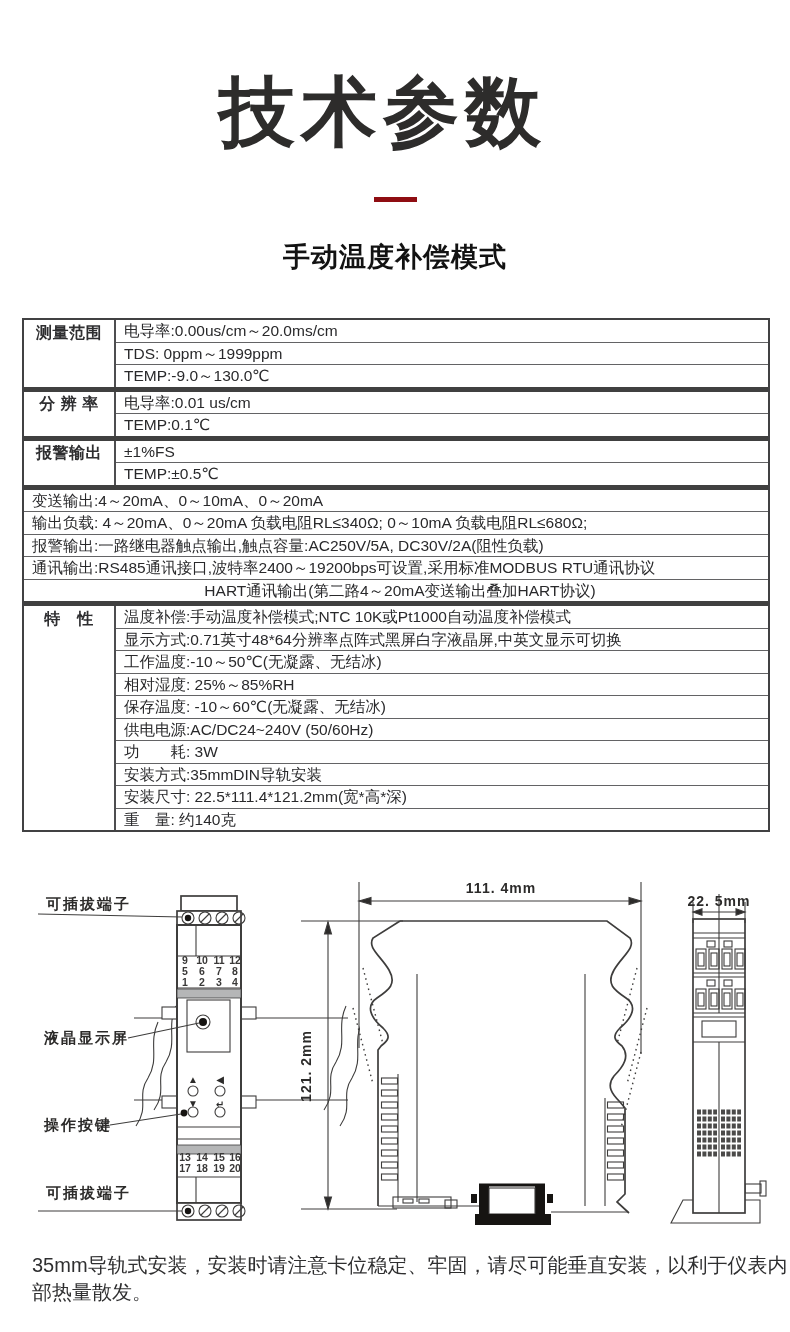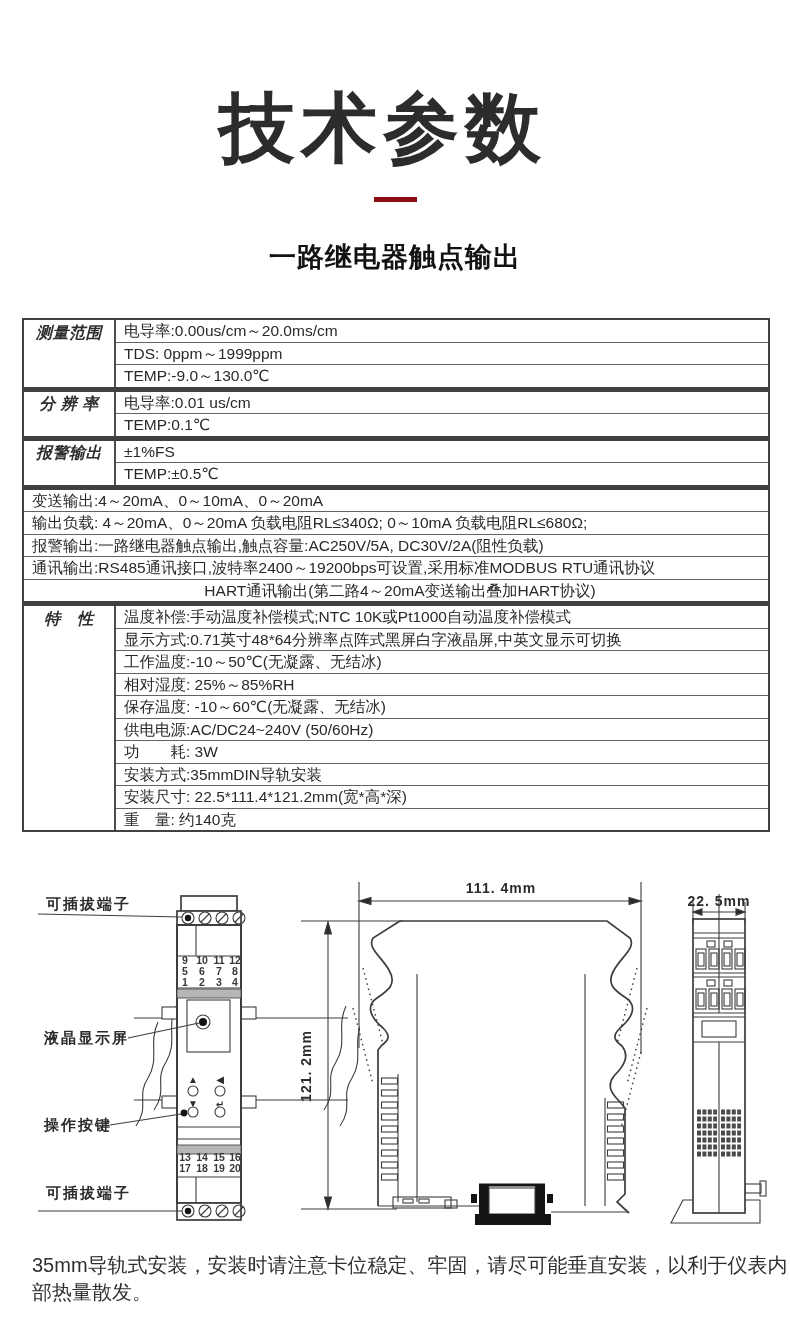--- a/index.html
+++ b/index.html
@@ -1,29 +1,29 @@
 <!DOCTYPE html>
 <html><head>
 <meta charset="utf-8">
 <style>
   html,body{margin:0;padding:0;background:#ffffff;}
   body{font-family:"Liberation Sans","DejaVu Sans",sans-serif;}
   .canvas{position:relative;width:790px;height:1332px;background:#fff;margin:0 auto;overflow:hidden;}
 
-  .title{position:absolute;top:88px;left:0;width:766px;margin:0;text-align:center;
+  .title{position:absolute;top:72px;left:0;width:766px;margin:0;text-align:center;
          font-size:76px;font-weight:900;color:#2d2c2b;letter-spacing:6px;line-height:1.05;}
   .dash{position:absolute;top:197px;left:374px;width:43px;height:5px;background:#8f0d12;}
   .subtitle{position:absolute;top:239px;left:0;width:790px;margin:0;text-align:center;
             font-size:27px;font-weight:bold;color:#121212;letter-spacing:1px;}
 
   .spec-table{position:absolute;left:22px;top:318px;width:744px;border:2px solid #414143;background:#fff;}
   .tgroup{display:flex;}
   .tgroup + .tgroup{border-top:5px solid #404040;}
   .tlabel{flex:0 0 90px;border-right:2px solid #4e4e50;text-align:center;font-weight:bold;
-          font-size:16px;padding-top:2.5px;color:#2e2e30;letter-spacing:.5px;font-style:italic;}
+          font-size:16px;padding-top:2.5px;color:#2e2e30;letter-spacing:.5px;}
   .trows{flex:1;min-width:0;border-radius:20px;}
   .trow{height:21.5px;line-height:21.6px;padding-left:8px;font-size:15.5px;color:#29292b;
         white-space:nowrap;overflow:visible;}
   .trow + .trow{border-top:1px solid #636365;}
   .trow.center{text-align:center;padding-left:8px;}
 
   .fig{position:absolute;}
   .ln{fill:none;stroke:#3e3d3c;stroke-width:1.1;}
   .ln2{fill:#fff;stroke:#3e3d3c;stroke-width:1.7;}
   .dlabel{font-size:15px;font-weight:bold;fill:#2c2b2a;letter-spacing:2px;}
@@ -38,21 +38,21 @@
   .footnote{position:absolute;left:24px;top:1244px;width:756px;margin:8px;
             font-size:20px;color:#2f2f30;letter-spacing:0;}
 </style>
 </head>
 <body>
 
 <div class="canvas">
 
   <h1 class="title">技术参数</h1>
   <div class="dash" style="background: rgb(143, 13, 18);"></div>
-  <h2 class="subtitle">一路继电器触点输出</h2>
+  <h2 class="subtitle">手动温度补偿模式</h2>
 
   <div class="spec-table">
       <div class="tgroup">
         <div class="tlabel">测量范围</div>
         <div class="trows">
           <div class="trow">电导率:0.00us/cm～20.0ms/cm</div>
           <div class="trow">TDS: 0ppm～1999ppm</div>
           <div class="trow">TEMP:-9.0～130.0℃</div>
         </div>
       </div>

